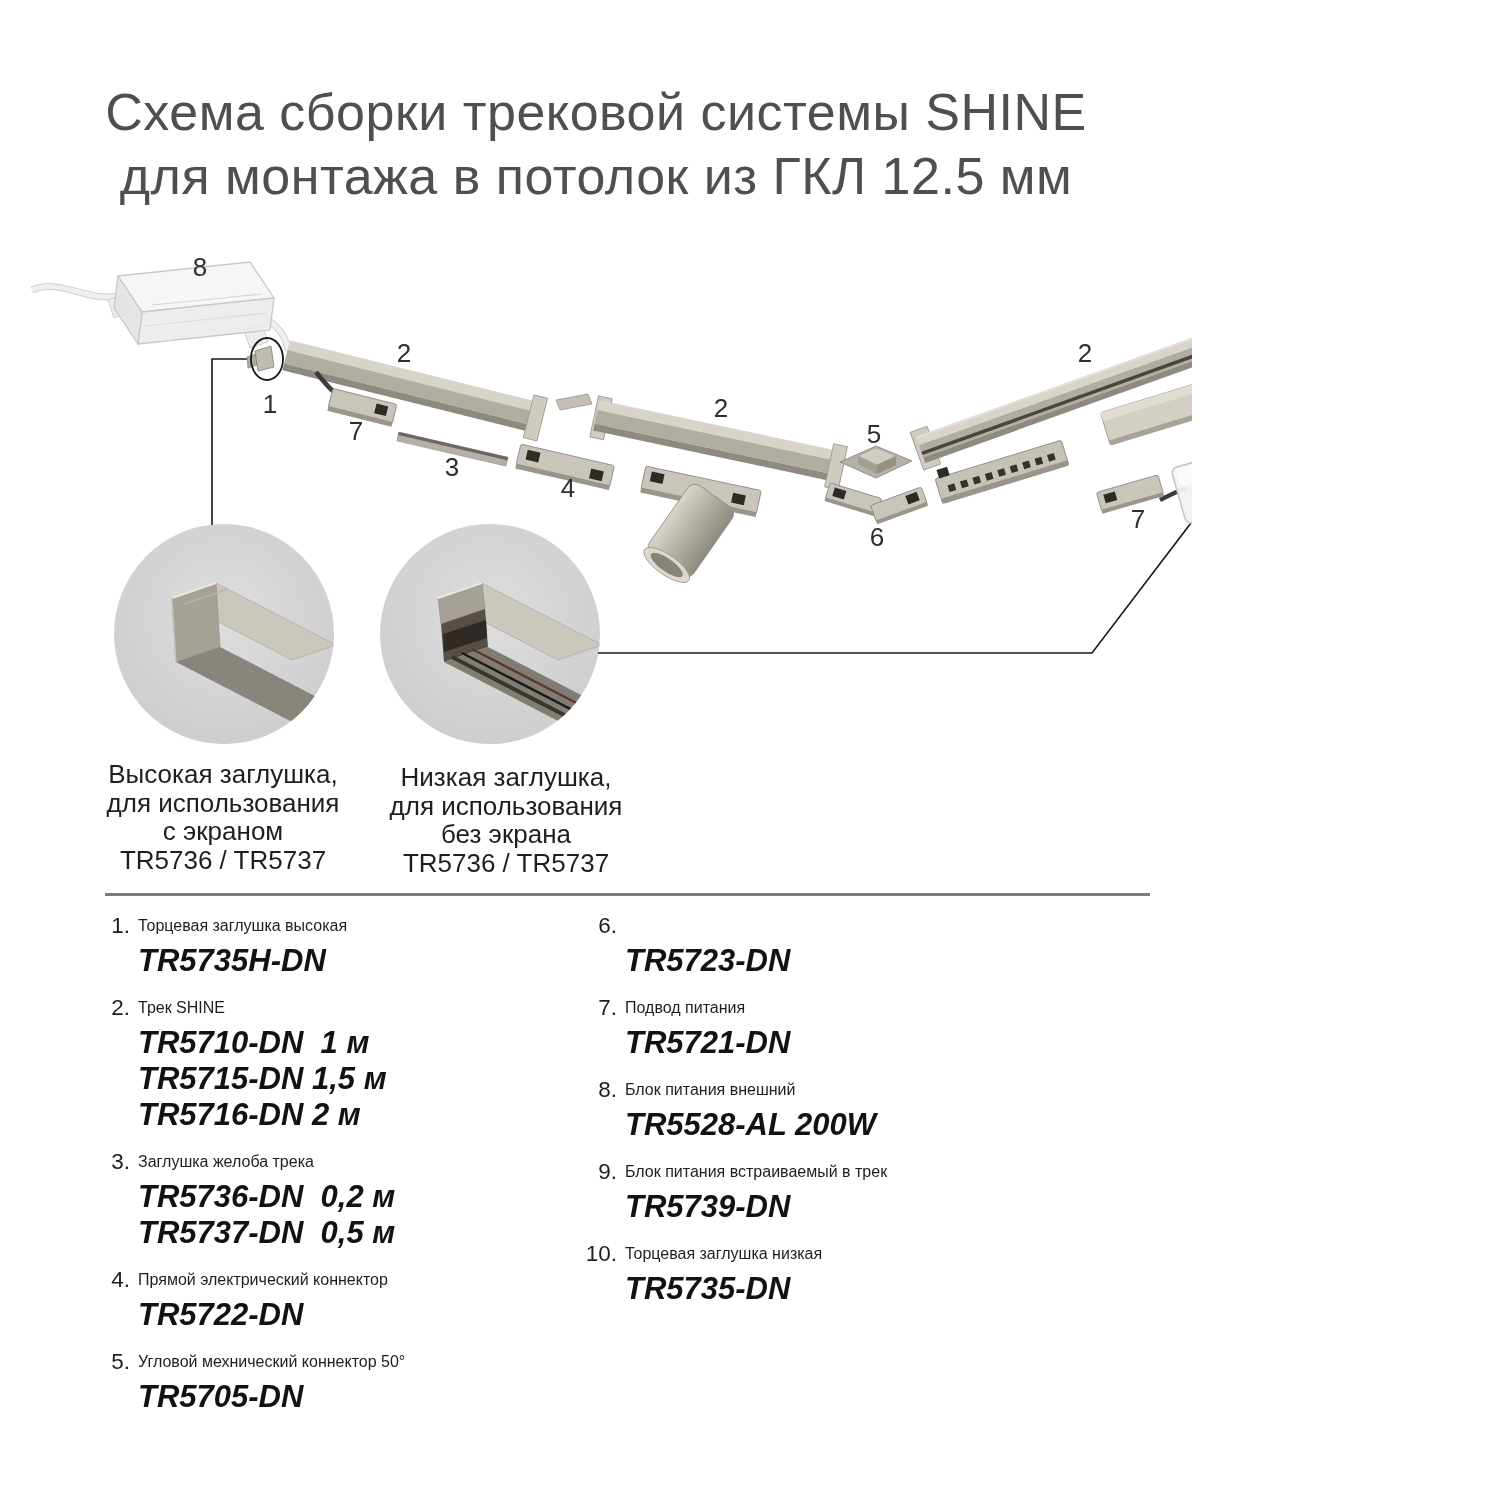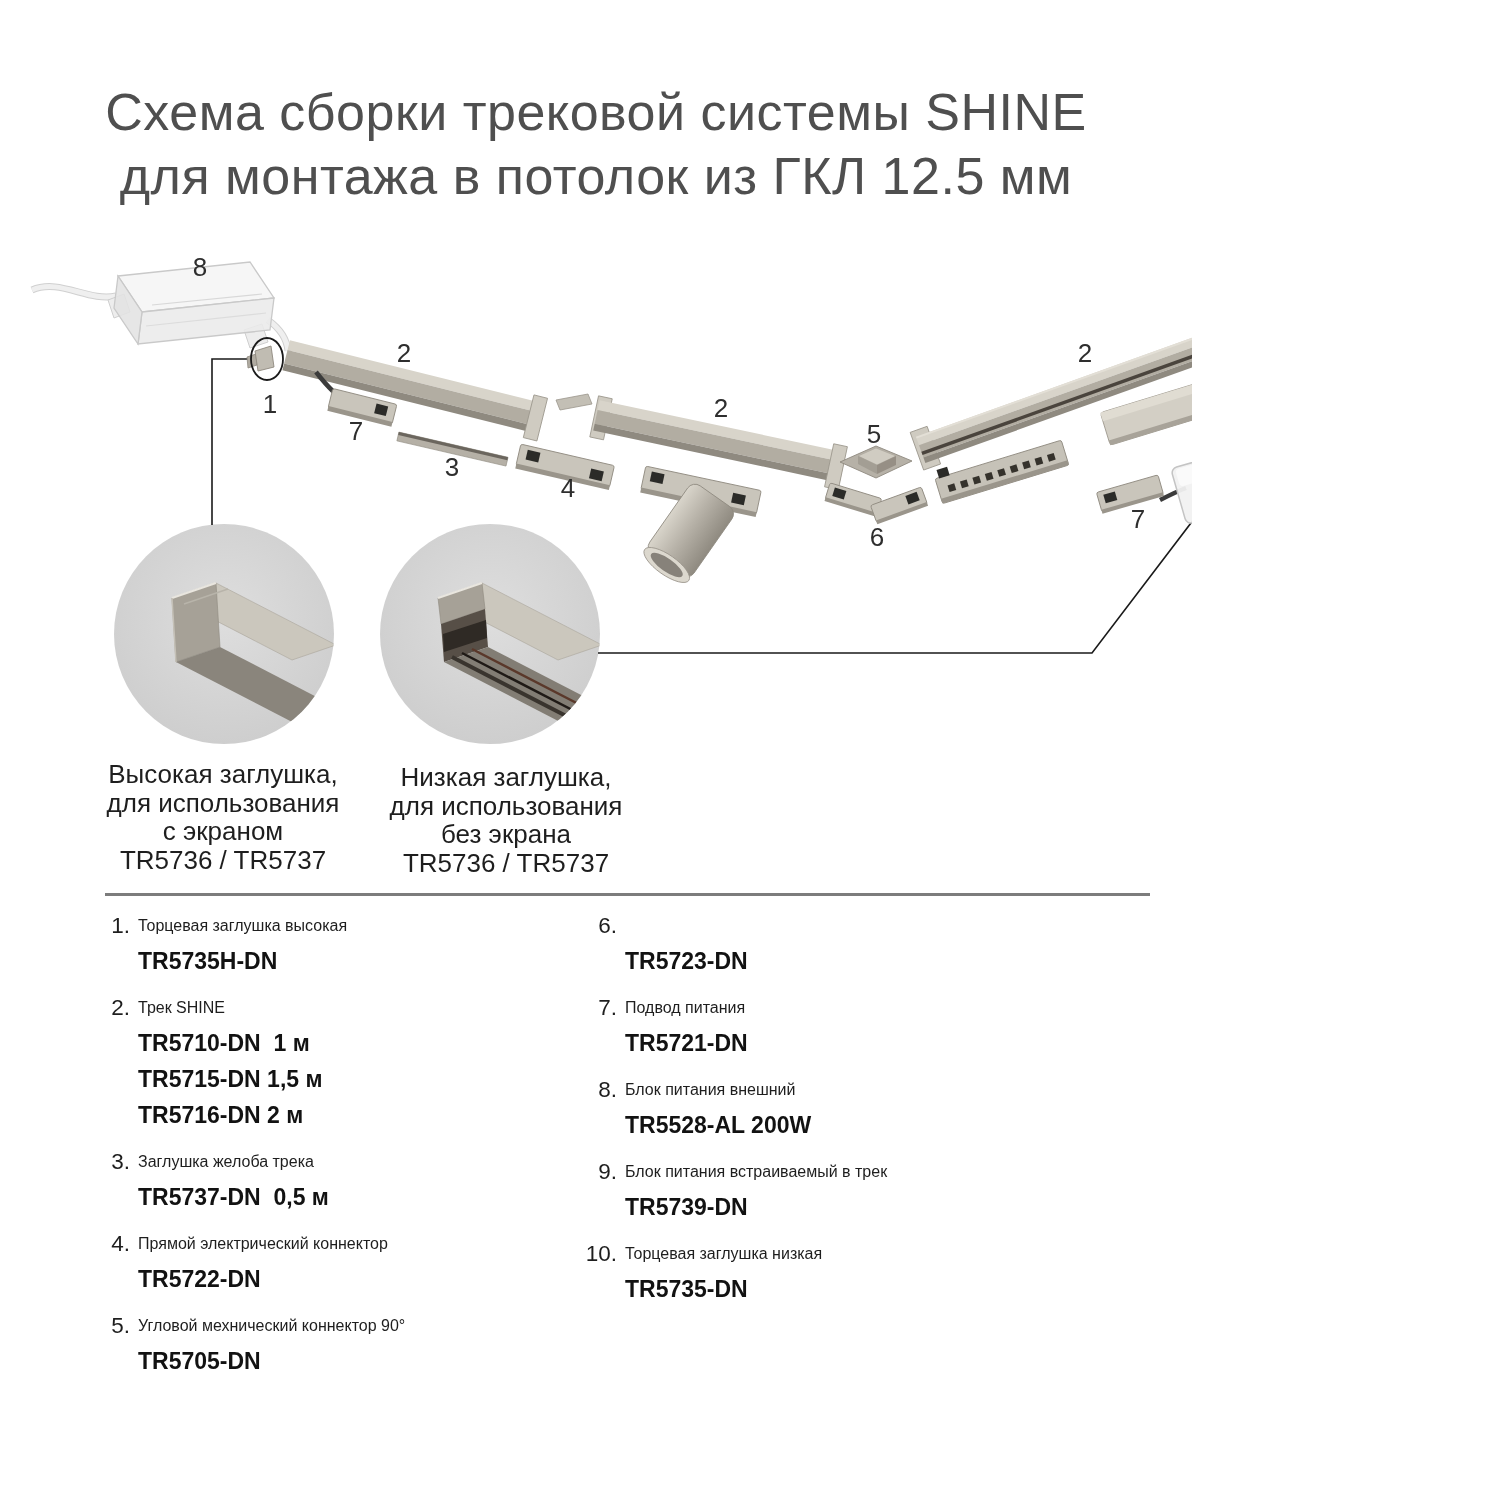--- a/index.html
+++ b/index.html
@@ -11,21 +11,21 @@
   .dlabel{position:absolute;transform:translate(-50%,-50%);font-size:26px;color:#2e2e2e;}
   .caption{position:absolute;text-align:center;font-size:26px;line-height:28.5px;color:var(--c-text,#1e1e1e);}
   .divider{position:absolute;left:105px;top:893px;width:1045px;height:3px;background:var(--c-divider,#7c7c7c);}
   .plcol{position:absolute;top:909px;}
   #pl-left{left:98px;width:480px;}
   #pl-right{left:585px;width:580px;}
   .pl-item{margin-bottom:12px;}
   .pl-head{display:flex;}
   .pl-num{width:32px;flex:0 0 32px;text-align:right;margin-right:8px;font-size:22.5px;line-height:34px;color:var(--c-text,#1e1e1e);}
   .pl-name{font-size:16px;line-height:34px;color:var(--c-text,#1e1e1e);}
-  .pl-code{font-weight:bold;font-size:23px;line-height:36px;color:var(--c-code,#121212);padding-left:40px;white-space:pre;}
+  .pl-code{font-weight:bold;font-size:31px;line-height:36px;color:var(--c-code,#121212);padding-left:40px;white-space:pre;font-style:italic;}
 </style>
 </head>
 <body>
 
 <div id="page">
 
   <div class="title">
     <div>Схема сборки трековой системы SHINE</div>
     <div>для монтажа в потолок из ГКЛ 12.5 мм</div>
   </div>
@@ -280,33 +280,34 @@
         </div>
         <div class="pl-code">TR5710-DN  1 м</div>
         <div class="pl-code">TR5715-DN 1,5 м</div>
         <div class="pl-code">TR5716-DN 2 м</div>
       </div>
       <div class="pl-item">
         <div class="pl-head">
           <span class="pl-num">3.</span>
           <span class="pl-name">Заглушка желоба трека</span>
         </div>
+        <div class="pl-code">TR5736-DN  0,2 м</div>
         <div class="pl-code">TR5737-DN  0,5 м</div>
       </div>
       <div class="pl-item">
         <div class="pl-head">
           <span class="pl-num">4.</span>
           <span class="pl-name">Прямой электрический коннектор</span>
         </div>
         <div class="pl-code">TR5722-DN</div>
       </div>
       <div class="pl-item">
         <div class="pl-head">
           <span class="pl-num">5.</span>
-          <span class="pl-name">Угловой мехнический коннектор 90°</span>
+          <span class="pl-name">Угловой мехнический коннектор 50°</span>
         </div>
         <div class="pl-code">TR5705-DN</div>
       </div>
     </div>
   <div id="pl-right" class="plcol">
       <div class="pl-item">
         <div class="pl-head">
           <span class="pl-num">6.</span>
         </div>
         <div class="pl-code">TR5723-DN</div>

